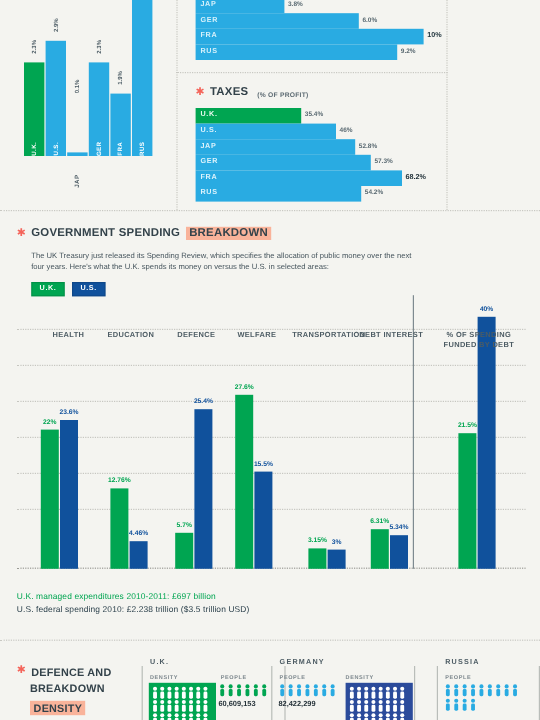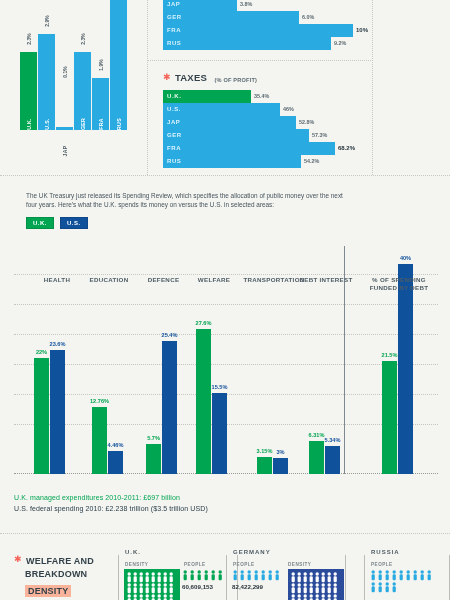--- a/index.html
+++ b/index.html
@@ -220,20 +220,25 @@
       <span class="val b" style="left:172px;">68.2%</span>
     </div>
     <div class="row">
       <div class="fill" style="width:138px;background:#29abe2;"></div>
       <span class="ctry">RUS</span>
       <span class="val" style="left:138px;">54.2%</span>
     </div>
   </div>
 
   <div class="abs" id="gov">
+    <div>
+      <span class="star">✱</span>
+      <span class="sec-title">GOVERNMENT SPENDING</span>
+      <span class="sec-title hl">BREAKDOWN</span>
+    </div>
     <div class="body">The UK Treasury just released its Spending Review, which specifies the allocation of public money over the next four years. Here's what the U.K. spends its money on versus the U.S. in selected areas:</div>
     <div class="legend">
       <span class="sw" style="background:#00a551;">U.K.</span>
       <span class="sw" style="background:#10519c;">U.S.</span>
     </div>
   </div>
 
   <div class="abs" id="chart">
     <div class="grid" style="top:22px;"></div>
     <div class="grid" style="top:52px;"></div>
@@ -332,21 +337,21 @@
   <div class="abs" id="notes">
     <div class="uk">U.K. managed expenditures 2010-2011: £697 billion</div>
     <div class="us">U.S. federal spending 2010: £2.238 trillion ($3.5 trillion USD)</div>
   </div>
 
   <div class="abs dotted-h sep-h3"></div>
 
   <div class="abs" id="people">
     <div class="abs ttl" style="left:0;top:2px;">
       <span class="star">✱</span>
-      <span class="ln" style="display:inline;">WELFARE AND</span>
+      <span class="ln" style="display:inline;">DEFENCE AND</span>
       <span class="ln" style="margin-left:11px;">BREAKDOWN</span>
       <span class="ln hl" style="margin-left:11px;width:auto;display:inline-block;">DENSITY</span>
     </div>
 
     <div class="panel" style="left:104px;width:120px;height:50px;">
       <span class="cap">U.K.</span>
       <div class="frame" style="width:118px;height:45px;border-color:#b9bdb9;"></div>
       <span class="sublab" style="left:7px;top:12px;">DENSITY</span>
       <span class="sublab" style="left:66px;top:12px;">PEOPLE</span>
       <div class="densbox" style="left:6px;top:19px;width:52px;height:34px;background:#00a551;">

